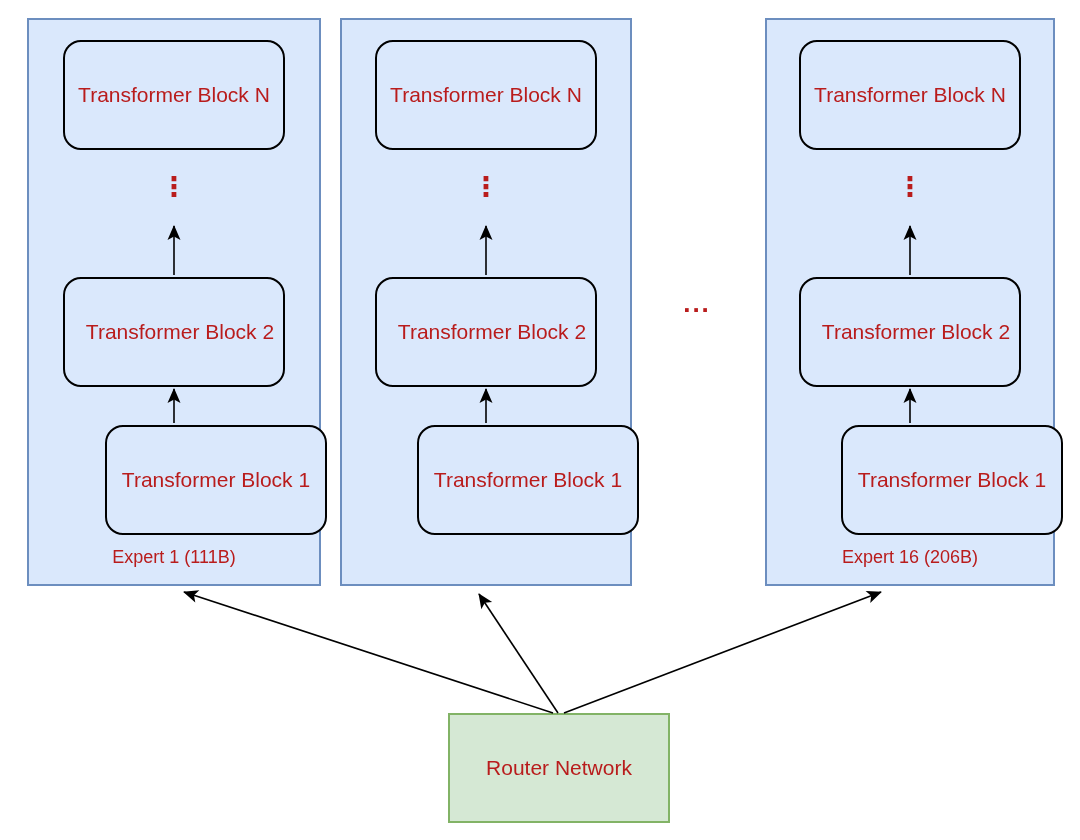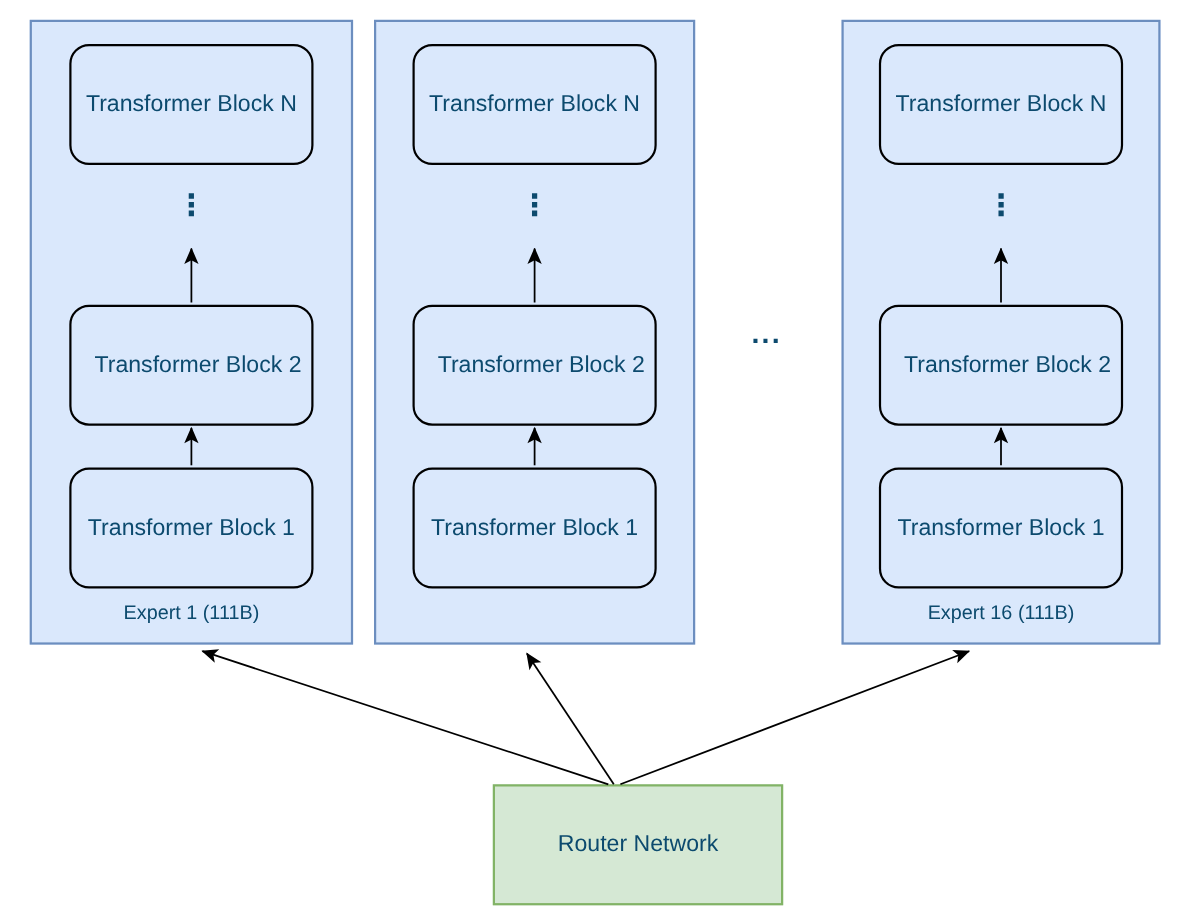--- a/index.html
+++ b/index.html
@@ -1,45 +1,45 @@
 <!DOCTYPE html>
 <html><head>
 <meta charset="utf-8">
 <style>
   html,body{margin:0;padding:0;background:#ffffff;}
   .stage{position:relative;width:1080px;height:840px;background:#ffffff;
-         font-family:"Liberation Sans",sans-serif;color:#0c4a6e;overflow:hidden;}
+         font-family:"Liberation Sans",sans-serif;color:#b91c1c;overflow:hidden;}
 
   .expert{position:absolute;top:18px;height:568px;background:#dae8fc;
           border:2px solid #6c8ebf;box-sizing:border-box;}
   .e1{left:27px;width:294px;}
   .e2{left:340px;width:292px;}
   .e3{left:765px;width:290px;}
 
   .block{position:absolute;left:50%;transform:translateX(-50%);
          width:222px;height:110px;background:#dae8fc;border:2px solid #000;
          border-radius:18px;box-sizing:border-box;
          display:flex;align-items:center;justify-content:center;
          font-size:21px;text-align:center;}
   .block-n{top:20px;}
   .block-2{top:257px;padding-left:12px;}
-  .block-1{top:405px;}
+  .block-1{top:405px;margin-left:42px;}
 
   .vdots{position:absolute;left:50%;transform:translateX(-50%);
          top:148px;height:37px;line-height:37px;
          font-family:"DejaVu Sans",sans-serif;font-weight:700;font-size:27px;}
 
   .expert-label{position:absolute;left:0;right:0;top:522px;height:30px;
                 line-height:30px;text-align:center;font-size:18px;white-space:pre;}
 
   .hdots{position:absolute;left:664px;top:286px;width:66px;height:34px;
          line-height:34px;text-align:center;font-size:26px;font-weight:700;
          letter-spacing:2px;}
 
-  .router{position:absolute;left:448px;top:713px;width:264px;height:110px;
+  .router{position:absolute;left:448px;top:713px;width:222px;height:110px;
           background:#d5e8d4;border:2px solid #82b366;box-sizing:border-box;
           display:flex;align-items:center;justify-content:center;font-size:21px;}
 
   .overlay{position:absolute;left:0;top:0;width:1080px;height:840px;
            z-index:5;pointer-events:none;}
 </style>
 </head>
 <body>
 
 <div class="stage">
@@ -57,21 +57,21 @@
     <div class="vdots">⋮</div>
     <div class="block block-2">Transformer Block 2</div>
     <div class="block block-1">Transformer Block 1</div>
   </section>
 
   <section class="expert e3">
     <div class="block block-n">Transformer Block N</div>
     <div class="vdots">⋮</div>
     <div class="block block-2">Transformer Block 2</div>
     <div class="block block-1">Transformer Block 1</div>
-    <div class="expert-label">Expert 16 (111B)</div>
+    <div class="expert-label">Expert 16 (206B)</div>
   </section>
 
   <div class="hdots">...</div>
 
   <div class="router">Router Network</div>
 
   <svg class="overlay" width="1080" height="840" viewBox="0 0 1080 840">
     <defs>
       <marker id="ah" viewBox="0 0 16 14" refX="15" refY="7" markerWidth="16" markerHeight="14" markerUnits="userSpaceOnUse" orient="auto">
         <path d="M16,7 L1,13.5 L4.5,7 L1,0.5 Z" fill="#000"></path>

